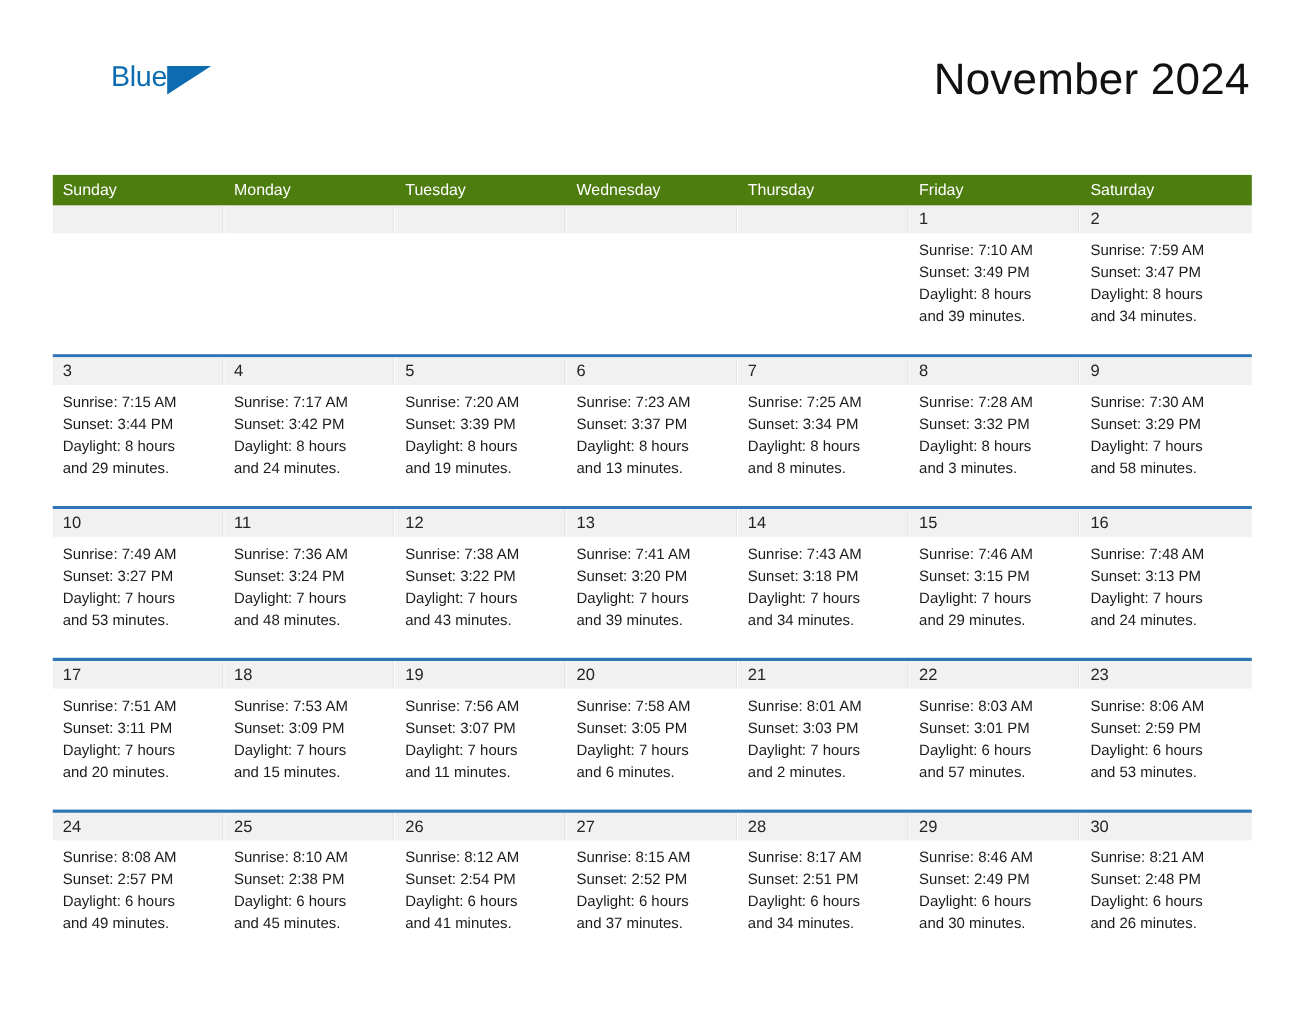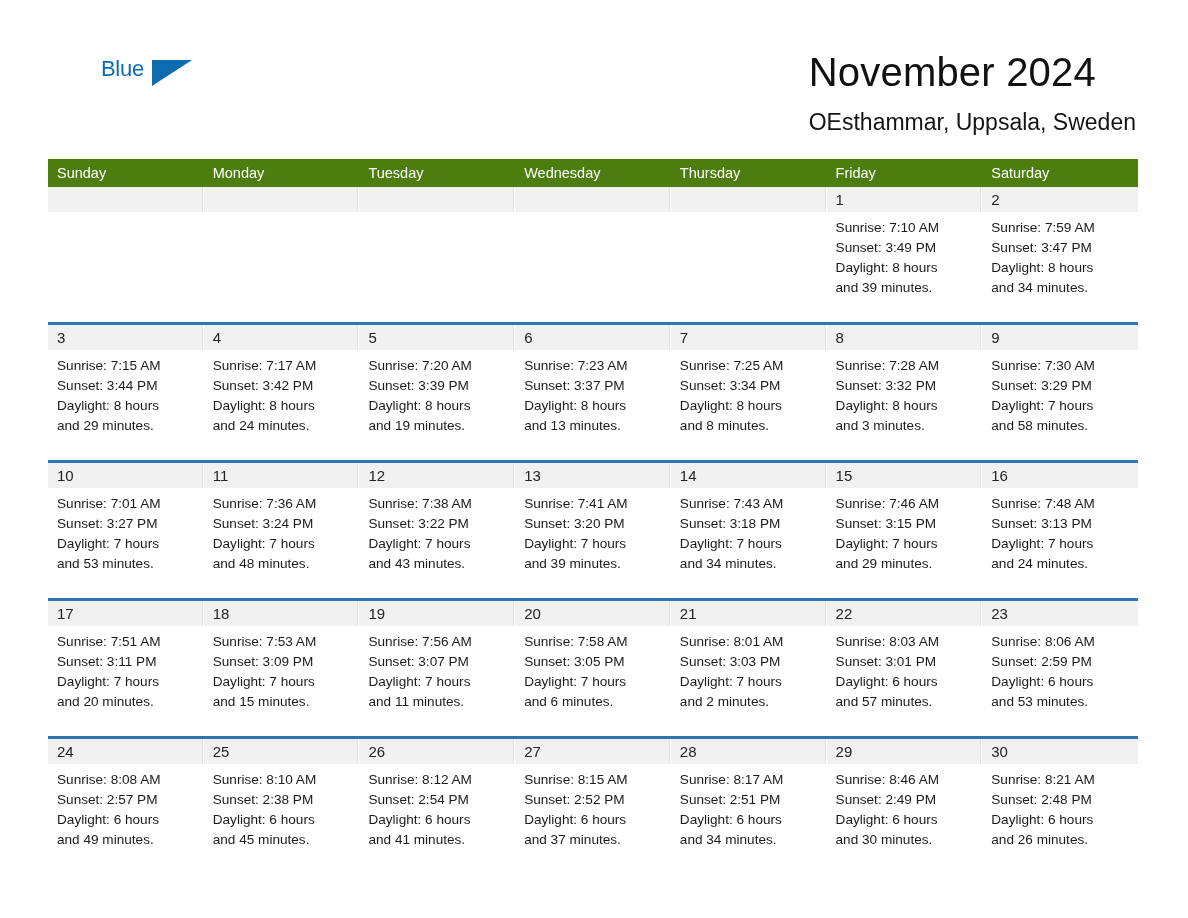--- a/index.html
+++ b/index.html
@@ -50,21 +50,21 @@
     top: 6px;
     width: 0;
     height: 0;
     border-left: 40px solid #0d6cb0;
     border-bottom: 26px solid transparent;
   }
   .brand-line2 {
     display: block;
     margin-top: -2px;
     margin-left: 44px;
-    font-size: 22px;
+    font-size: 26px;
     line-height: 34px;
     letter-spacing: -0.3px;
     color: #0d6cb0;
     font-weight: 400;
   }
 
   .title-block {
     position: absolute;
     right: 52px;
     top: 48px;
@@ -162,21 +162,20 @@
 
   <div class="top-bar">
 
     <div class="brand">
       <span class="brand-tri"></span>
       <span class="brand-line2">Blue</span>
     </div>
 
     <div class="title-block">
       <div class="cal-title">November 2024</div>
-      <div class="cal-subtitle">OEsthammar, Uppsala, Sweden</div>
     </div>
 
   </div>
 
   <div class="calendar">
     <div class="weekday-header" id="weekday-header">
         <div class="wd">Sunday</div>
         <div class="wd">Monday</div>
         <div class="wd">Tuesday</div>
         <div class="wd">Wednesday</div>
@@ -322,21 +321,21 @@
             </div>
           </div>
         </div>
         <div class="week">
           <div class="week-grid">
             <div class="cell">
               <div class="daynum-strip">
                 <span class="daynum">10</span>
               </div>
               <div class="cell-body">
-                <span class="line">Sunrise: 7:01 AM</span>
+                <span class="line">Sunrise: 7:49 AM</span>
                 <span class="line">Sunset: 3:27 PM</span>
                 <span class="line">Daylight: 7 hours</span>
                 <span class="line">and 53 minutes.</span>
               </div>
             </div>
             <div class="cell">
               <div class="daynum-strip">
                 <span class="daynum">11</span>
               </div>
               <div class="cell-body">

